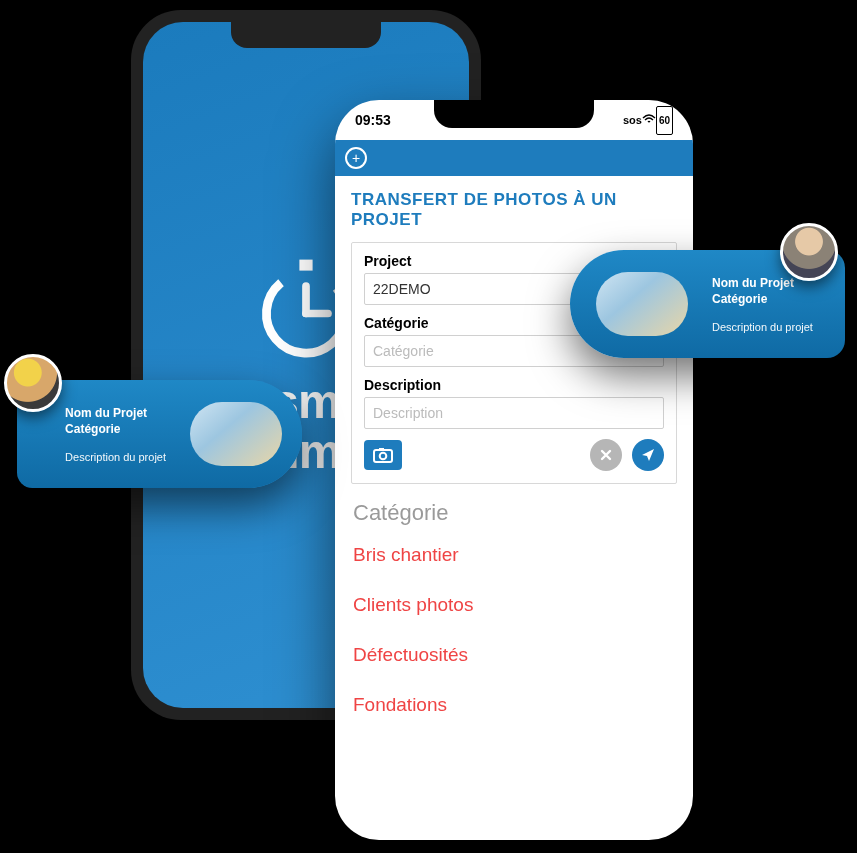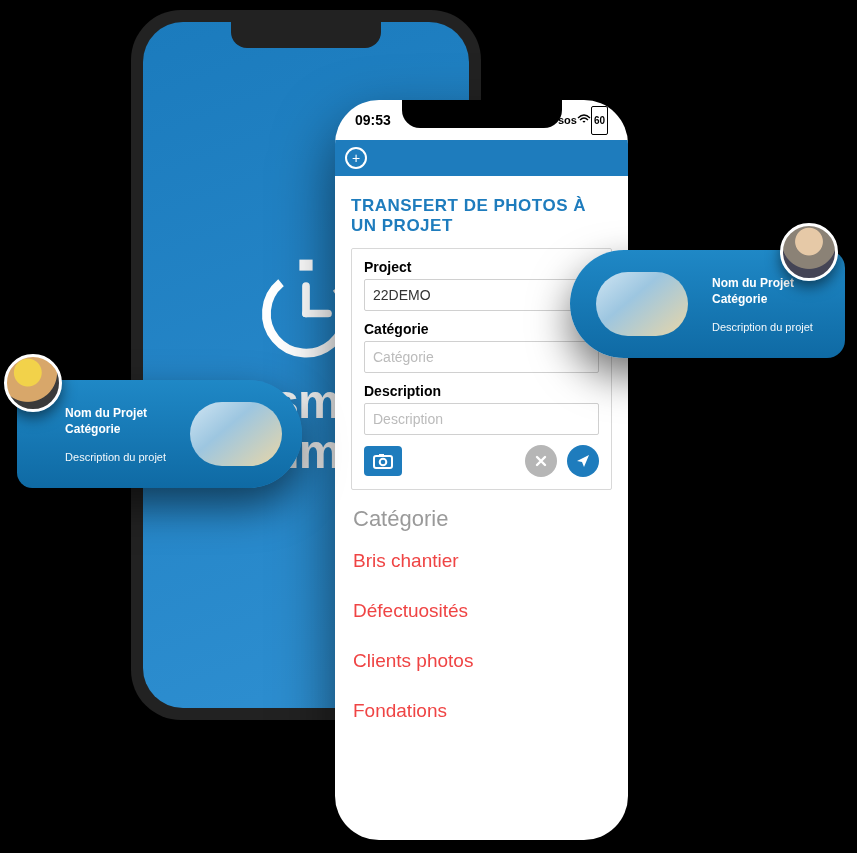--- a/index.html
+++ b/index.html
@@ -44,21 +44,21 @@
 .splash-icon { margin-bottom: 10px; }
 .splash-text {
   font-size: 48px; font-weight: 700; text-align: center; line-height: 1.05;
   letter-spacing: -1px;
 }
 
 
 .phone-front {
   position: absolute;
   left: 335px; top: 100px;
-  width: 293px; height: 740px;
+  width: 358px; height: 740px;
   background: #fff;
   border-radius: 44px;
   box-shadow: 0 25px 60px rgba(0,0,0,.55);
   overflow: hidden;
   display: flex; flex-direction: column;
 }
 .phone-front .notch {
   position: absolute; top: 0; left: 50%;
   transform: translateX(-50%);
   width: 160px; height: 28px;
@@ -77,21 +77,21 @@
   height: 36px;
   display: flex; align-items: center;
   padding: 0 10px;
   color: #fff;
 }
 .add-icon {
   width: 22px; height: 22px; border: 2px solid #fff; border-radius: 50%;
   display: flex; align-items: center; justify-content: center;
   font-size: 14px; line-height: 1;
 }
-.form-area { padding: 14px 16px 8px; margin-top: 6px; }
+.form-area { padding: 14px 16px 8px; }
 .page-title {
   color: #1e7cbd; font-weight: 700; font-size: 17px; letter-spacing: .5px;
   margin-bottom: 12px;
 }
 .card {
   border: 1px solid #d8d8d8; border-radius: 2px;
   padding: 10px 12px 12px;
 }
 .field { margin-bottom: 10px; }
 .field-label { font-weight: 700; font-size: 14px; margin-bottom: 4px; }
@@ -225,22 +225,22 @@
               <path d="M1 7 L13 1 L8 13 L6 8 Z" fill="#fff"></path>
             </svg>
         </div>
       </div>
     </div>
   </div>
 
   <div class="cat-header">Catégorie</div>
   <div class="cat-list">
     <div class="cat-item">Bris chantier</div>
+    <div class="cat-item">Clients photos</div>
     <div class="cat-item">Défectuosités</div>
-    <div class="cat-item">Clients photos</div>
     <div class="cat-item">Fondations</div>
   </div>
 </div>
 
 <div class="callout callout-left">
   <div class="thumb"></div>
   <div class="txt">
     <div class="t1">
       <span>Nom du Projet</span><br>
       <span>Catégorie</span>

